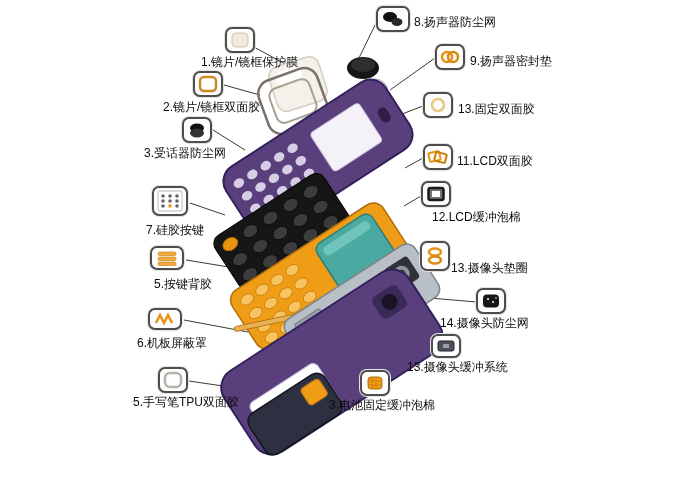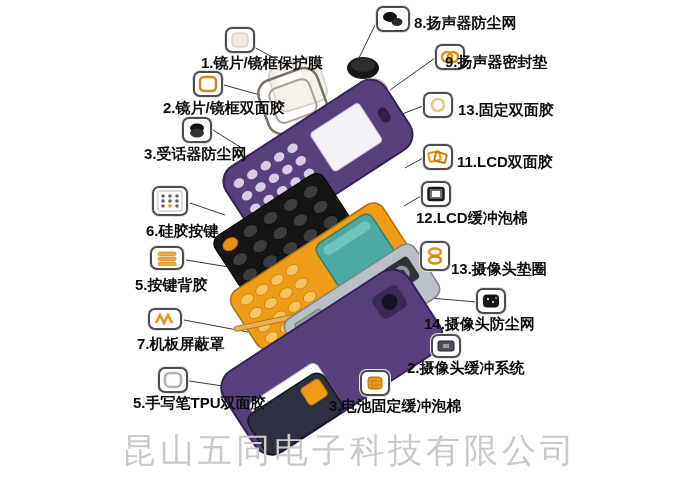--- a/index.html
+++ b/index.html
@@ -3,38 +3,38 @@
 <meta charset="utf-8">
 <style>
   *{margin:0;padding:0;box-sizing:border-box}
   html,body{width:700px;height:479px;background:#fff;overflow:hidden;
     font-family:"Liberation Sans","DejaVu Sans",sans-serif;}
   .stage{position:relative;width:700px;height:479px;background:#fff}
   .scene{position:absolute;left:0;top:0}
   .pbox{position:absolute;width:30px;height:26px;border:2px solid #4d4d4d;border-radius:7px;
     background:#fdfdfd;display:flex;align-items:center;justify-content:center;
     box-shadow:0 0 0 1px #e3e3e3}
-  .ptxt{position:absolute;font-size:15px;font-weight:bold;color:#0c0c0c;white-space:nowrap}
+  .ptxt{position:absolute;font-size:12px;font-weight:normal;color:#0c0c0c;white-space:nowrap}
   .watermark{position:absolute;left:0;right:0;top:428px;text-align:center;font-size:34px;
     color:#c9c9c9;letter-spacing:4px;font-weight:400}
   
   .b1{left:225px;top:27px}   .t1{left:201px;top:54px}
   .b2{left:193px;top:71px}   .t2{left:163px;top:99px}
   .b3{left:182px;top:117px}  .t3{left:144px;top:145px}
   .b4{left:152px;top:186px;width:36px;height:30px} .t4{left:146px;top:222px}
-  .b5{left:150px;top:246px;width:34px;height:24px} .t5{left:135px;top:276px}
+  .b5{left:150px;top:246px;width:34px;height:24px} .t5{left:154px;top:276px}
   .b6{left:148px;top:308px;width:34px;height:22px} .t6{left:137px;top:335px}
   .b7{left:158px;top:367px}  .t7{left:133px;top:394px}
   .b8{left:376px;top:6px;width:34px}  .t8{left:414px;top:14px}
-  .b9{left:435px;top:44px}   .t9{left:445px;top:53px}
+  .b9{left:435px;top:44px}   .t9{left:470px;top:53px}
   .b10{left:423px;top:92px}  .t10{left:458px;top:101px}
   .b11{left:423px;top:144px} .t11{left:457px;top:153px}
-  .b12{left:421px;top:181px} .t12{left:416px;top:209px}
+  .b12{left:421px;top:181px} .t12{left:432px;top:209px}
   .b13{left:420px;top:241px;height:30px} .t13{left:451px;top:260px}
-  .b14{left:476px;top:288px} .t14{left:424px;top:315px}
+  .b14{left:476px;top:288px} .t14{left:440px;top:315px}
   .b15{left:431px;top:334px;height:24px} .t15{left:407px;top:359px}
   .b16{left:360px;top:370px} .t16{left:329px;top:397px}
 </style>
 </head>
 <body>
 
 <div class="stage">
 
   <svg class="scene" width="700" height="479" viewBox="0 0 700 479">
 
@@ -210,37 +210,37 @@
           <circle cx="20" cy="6" r="1.8"></circle>
         <circle cx="6" cy="11" r="1.8"></circle>
           <circle cx="13" cy="11" r="1.8"></circle>
           <circle cx="20" cy="11" r="1.8"></circle>
         <circle cx="6" cy="16" r="1.8"></circle>
           <circle cx="20" cy="16" r="1.8"></circle>
       </g>
       <circle cx="13" cy="16" r="1.8" fill="#e8940f"></circle>
     </svg>
   </div>
-  <div class="ptxt t4">6.硅胶按键</div>
+  <div class="ptxt t4">7.硅胶按键</div>
 
   <div class="pbox b5">
     <svg width="24" height="18">
       <rect x="3" y="3" width="18" height="3.5" rx="1.5" fill="#f2a93b" stroke="#c87d08" stroke-width="0.6"></rect>
       <rect x="3" y="8" width="18" height="3.5" rx="1.5" fill="#f2a93b" stroke="#c87d08" stroke-width="0.6"></rect>
       <rect x="3" y="13" width="18" height="3.5" rx="1.5" fill="#f2a93b" stroke="#c87d08" stroke-width="0.6"></rect>
     </svg>
   </div>
   <div class="ptxt t5">5.按键背胶</div>
 
   <div class="pbox b6">
     <svg width="24" height="16">
       <path d="M3 12 L7 4 L11 12 L15 4 L19 12" stroke="#e8940f" stroke-width="2.5" fill="none"></path>
     </svg>
   </div>
-  <div class="ptxt t6">7.机板屏蔽罩</div>
+  <div class="ptxt t6">6.机板屏蔽罩</div>
 
   <div class="pbox b7">
     <svg width="22" height="18">
       <rect x="3" y="2" width="16" height="14" rx="5" fill="none" stroke="#b9b3a6" stroke-width="2.5"></rect>
     </svg>
   </div>
   <div class="ptxt t7">5.手写笔TPU双面胶</div>
 
   <div class="pbox b8">
     <svg width="24" height="18">
@@ -298,24 +298,23 @@
     </svg>
   </div>
   <div class="ptxt t14">14.摄像头防尘网</div>
 
   <div class="pbox b15">
     <svg width="22" height="16">
       <rect x="3" y="3" width="16" height="10" rx="2" fill="#4b4f58" stroke="#23262c"></rect>
       <rect x="8" y="6" width="6" height="4" fill="#9aa0aa"></rect>
     </svg>
   </div>
-  <div class="ptxt t15">2.摄像头缓冲系统</div>
+  <div class="ptxt t15">13.摄像头缓冲系统</div>
 
   <div class="pbox b16">
     <svg width="22" height="18">
       <rect x="4" y="3" width="14" height="12" rx="3" fill="#ef9c16" stroke="#b06f10"></rect>
       <path d="M8 3 V15 M12 3 V15 M4 7 H18 M4 11 H18" stroke="#c87d08" stroke-width="0.8"></path>
     </svg>
   </div>
   <div class="ptxt t16">3.电池固定缓冲泡棉</div>
 
-  <div class="watermark">昆山五同电子科技有限公司</div>
 </div>
 
 </body></html>

